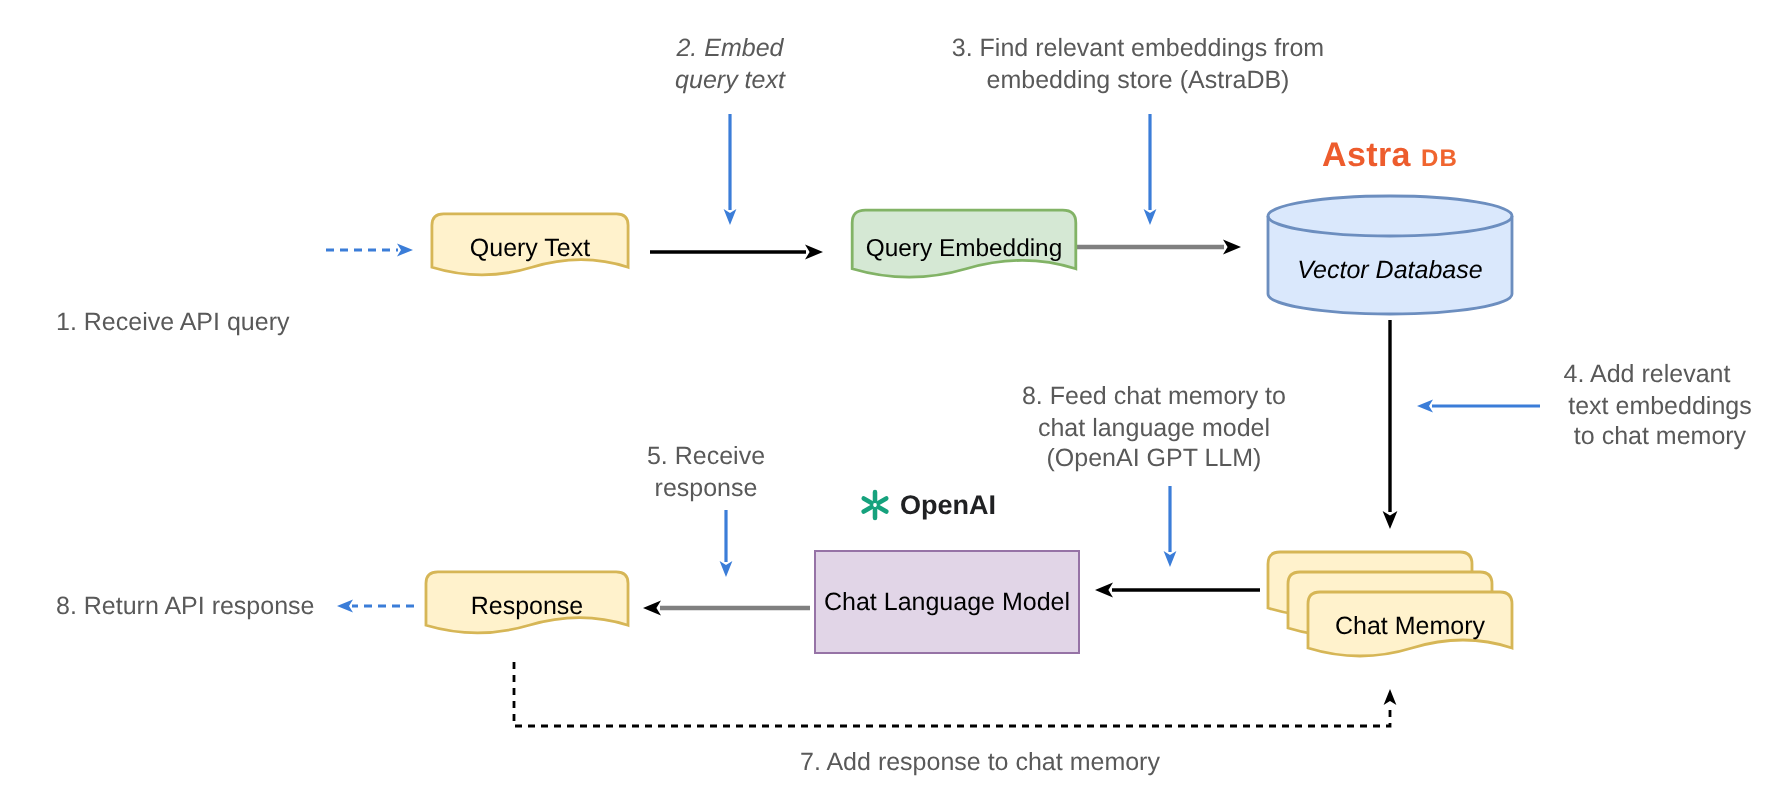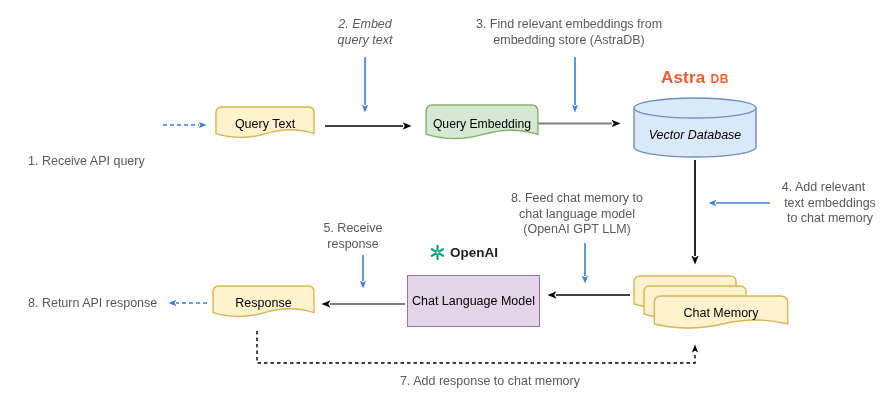--- a/index.html
+++ b/index.html
@@ -186,21 +186,21 @@
   <div class="doc" style="left:633px; top:275px; width:104px; height:42px;">
     <svg viewBox="0 0 104 42" preserveAspectRatio="none">
       <path d="M7 1 H97 Q103 1 103 7 V29 Q79 21 53 29 Q27 37 1 29 V7 Q1 1 7 1 Z" fill="#FFF2CC" stroke="#D6B656" stroke-width="1.4" vector-effect="non-scaling-stroke"></path>
     </svg>
   </div>
   <div class="doc" style="left:643px; top:285px; width:104px; height:42px;">
     <svg viewBox="0 0 104 42" preserveAspectRatio="none">
       <path d="M7 1 H97 Q103 1 103 7 V29 Q79 21 53 29 Q27 37 1 29 V7 Q1 1 7 1 Z" fill="#FFF2CC" stroke="#D6B656" stroke-width="1.4" vector-effect="non-scaling-stroke"></path>
     </svg>
   </div>
-  <div class="doc" style="left:653px; top:295px; width:104px; height:42px;padding-left:32px;">
+  <div class="doc" style="left:653px; top:295px; width:104px; height:42px;">
     <svg viewBox="0 0 104 42" preserveAspectRatio="none">
       <path d="M7 1 H97 Q103 1 103 7 V29 Q79 21 53 29 Q27 37 1 29 V7 Q1 1 7 1 Z" fill="#FFF2CC" stroke="#D6B656" stroke-width="1.4" vector-effect="non-scaling-stroke"></path>
     </svg>
     <div class="doc-label">Chat Memory</div>
   </div>
 
   <div class="doc" style="left:212px; top:285px; width:103px; height:40px;">
     <svg viewBox="0 0 104 42" preserveAspectRatio="none">
       <path d="M7 1 H97 Q103 1 103 7 V29 Q79 21 53 29 Q27 37 1 29 V7 Q1 1 7 1 Z" fill="#FFF2CC" stroke="#D6B656" stroke-width="1.4" vector-effect="non-scaling-stroke"></path>
     </svg>

